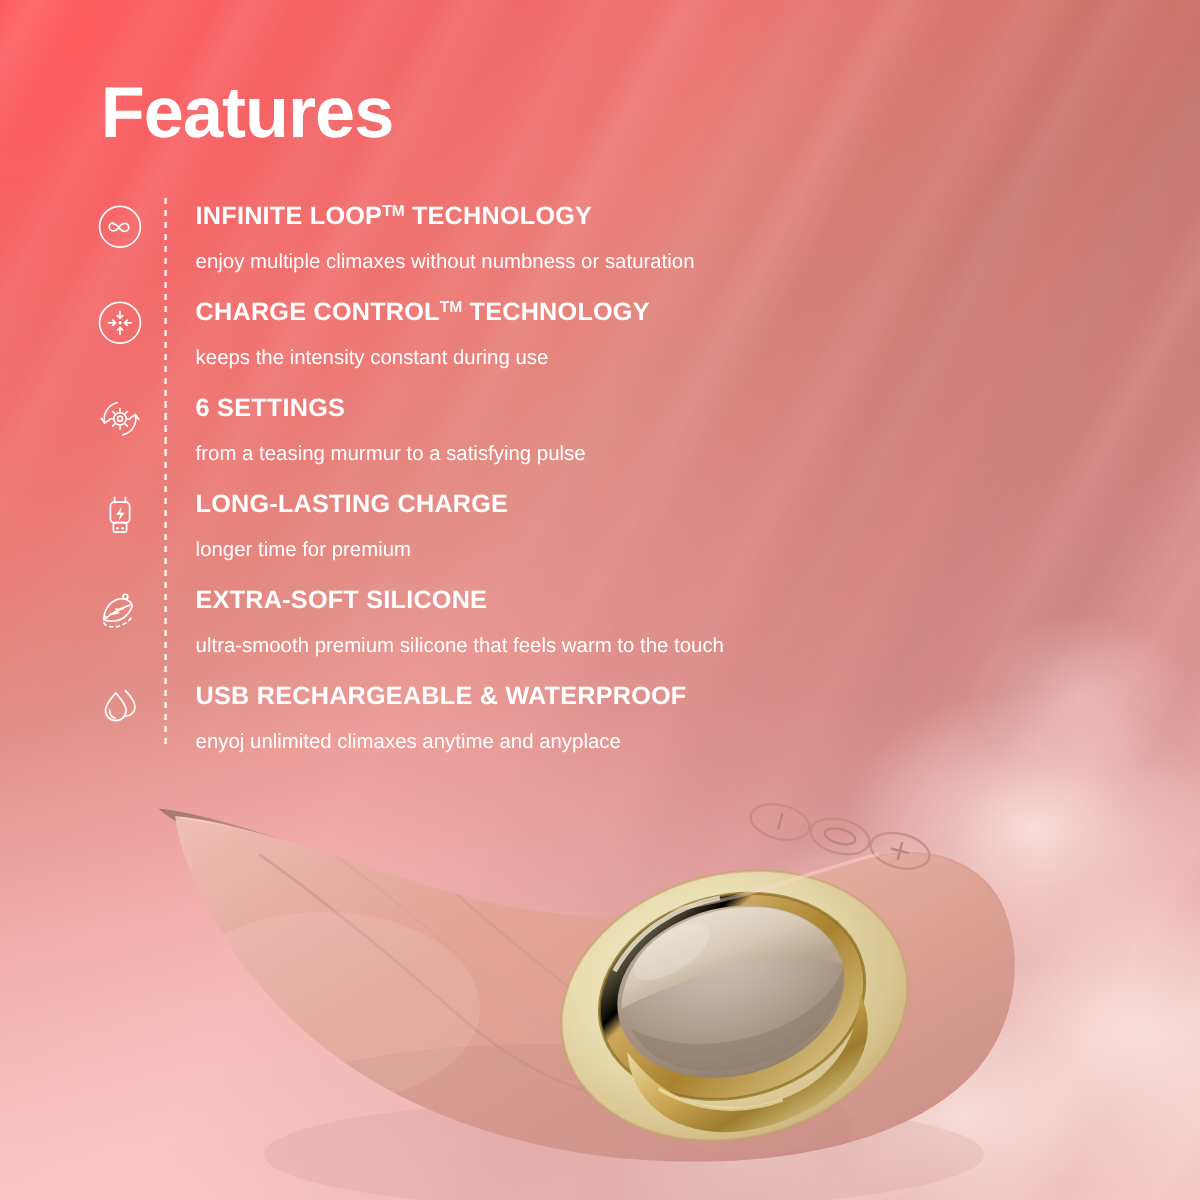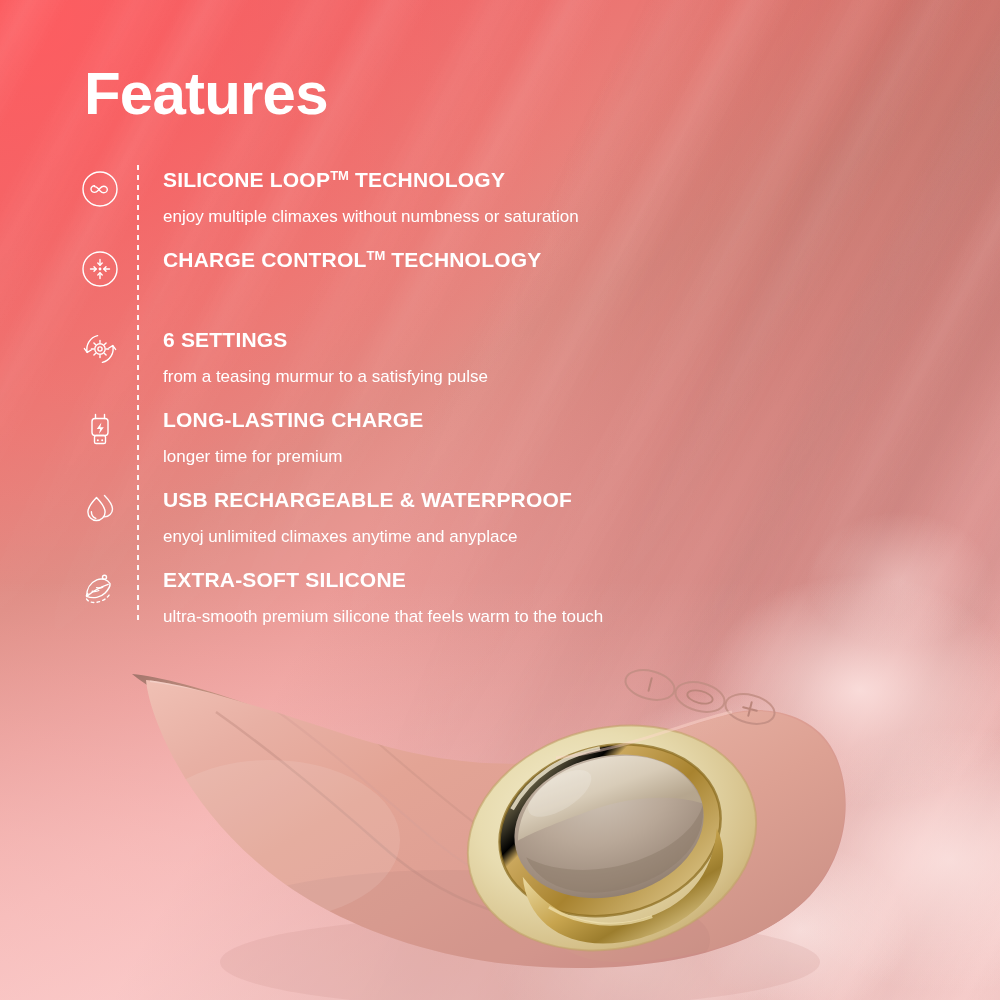--- a/index.html
+++ b/index.html
@@ -192,36 +192,37 @@
   <div id="features">
 
     <div class="feature-row">
       <span class="feature-icon">
         <svg width="38" height="38" viewBox="0 0 38 38" fill="none" stroke="#ffffff" stroke-width="1.4">
           <circle cx="19" cy="19" r="17"></circle>
           <path d="M13.6 15.8c-2 0-3.6 1.5-3.6 3.3s1.6 3.3 3.6 3.3c1.6 0 2.7-1 3.7-2.1l1.7-2c1-1.1 2.1-2.1 3.7-2.1 2 0 3.6 1.5 3.6 3.3s-1.6 3.3-3.6 3.3c-1.6 0-2.7-1-3.7-2.1l-1.7-2c-1-1.1-2.1-2.1-3.7-2.1z" stroke-linecap="round" stroke-linejoin="round"></path>
         </svg>
       </span>
       <div class="feature-text">
-        <div class="feature-title"><span>SILICONE LOOP</span><sup>TM</sup><span> TECHNOLOGY</span></div>
+        <div class="feature-title"><span>INFINITE LOOP</span><sup>TM</sup><span> TECHNOLOGY</span></div>
         <div class="feature-sub">enjoy multiple climaxes without numbness or saturation</div>
       </div>
     </div>
 
     <div class="feature-row">
       <span class="feature-icon">
         <svg width="38" height="38" viewBox="0 0 38 38" fill="none" stroke="#ffffff" stroke-width="1.4" stroke-linecap="round" stroke-linejoin="round">
           <circle cx="19" cy="19" r="17"></circle>
           <path d="M19 9.5v5.6M19 28.5v-5.6M9.5 19h5.6M28.5 19h-5.6"></path>
           <path d="M16.8 13l2.2 2.2 2.2-2.2M16.8 25l2.2-2.2 2.2 2.2M13 16.8l2.2 2.2-2.2 2.2M25 16.8l-2.2 2.2 2.2 2.2"></path>
           <circle cx="19" cy="19" r="1.4" fill="#ffffff" stroke="none"></circle>
         </svg>
       </span>
       <div class="feature-text">
         <div class="feature-title"><span>CHARGE CONTROL</span><sup>TM</sup><span> TECHNOLOGY</span></div>
+        <div class="feature-sub">keeps the intensity constant during use</div>
       </div>
     </div>
 
     <div class="feature-row">
       <span class="feature-icon">
         <svg width="38" height="38" viewBox="0 0 38 38" fill="none" stroke="#ffffff" stroke-width="1.4" stroke-linecap="round" stroke-linejoin="round">
           <path d="M6.2 22.4A14 14 0 0 1 16.6 5.6"></path>
           <path d="M31.8 15.6A14 14 0 0 1 21.4 32.4"></path>
           <path d="M3.4 18.6l2.8 3.8 4-2.4M34.6 19.4l-2.8-3.8-4 2.4"></path>
           <circle cx="19" cy="19" r="5.2"></circle>
@@ -247,45 +248,45 @@
         </svg>
       </span>
       <div class="feature-text">
         <div class="feature-title"><span>LONG-LASTING CHARGE</span><sup></sup><span></span></div>
         <div class="feature-sub">longer time for premium</div>
       </div>
     </div>
 
     <div class="feature-row">
       <span class="feature-icon">
-        <svg width="38" height="38" viewBox="0 0 38 38" fill="none" stroke="#ffffff" stroke-width="1.4" stroke-linecap="round" stroke-linejoin="round">
-          <path d="M23.5 5.5c0 0 8 8.3 8 13.4a8 8 0 0 1-8 8" opacity=".95"></path>
-          <path d="M15.5 7.5c0 0 8.6 9 8.6 14.4a8.6 8.6 0 1 1-17.2 0C6.9 16.5 15.5 7.5 15.5 7.5z"></path>
-          <path d="M10.4 21.8c0 3.1 1.8 5.7 4.4 6.6"></path>
-        </svg>
-      </span>
-      <div class="feature-text">
-        <div class="feature-title"><span>USB RECHARGEABLE &amp; WATERPROOF</span><sup></sup><span></span></div>
-        <div class="feature-sub">enyoj unlimited climaxes anytime and anyplace</div>
-      </div>
-    </div>
-
-    <div class="feature-row">
-      <span class="feature-icon">
         <svg width="40" height="40" viewBox="0 0 40 40" fill="none" stroke="#ffffff" stroke-width="1.4" stroke-linecap="round" stroke-linejoin="round">
           <path d="M30 14.5c-2.5-4-8-5.8-13.2-3.6C10.4 13.6 6.6 20 6.6 27.4c6.8 2.6 14.2 1 18.5-3.4 3.6-3.7 5.3-7 4.9-9.5z"></path>
           <path d="M6.6 27.4C12.4 22.6 19.6 18.2 28.2 15.3"></path>
           <path d="M12.2 22.3c2.4.5 4.6.3 6.6-.8M16.6 18.6c2.2.6 4.3.5 6.2-.5"></path>
           <circle cx="24.5" cy="8.2" r="2"></circle>
           <path d="M7.8 24.6c-1.6 1.5-2.1 3.6-1.2 5.4 1.7 3.4 7.9 4.5 14 2.3 5.2-1.9 9-5.6 9.7-9" stroke-dasharray="2.6 3.2"></path>
         </svg>
       </span>
       <div class="feature-text">
         <div class="feature-title"><span>EXTRA-SOFT SILICONE</span><sup></sup><span></span></div>
         <div class="feature-sub">ultra-smooth premium silicone that feels warm to the touch</div>
+      </div>
+    </div>
+
+    <div class="feature-row">
+      <span class="feature-icon">
+        <svg width="38" height="38" viewBox="0 0 38 38" fill="none" stroke="#ffffff" stroke-width="1.4" stroke-linecap="round" stroke-linejoin="round">
+          <path d="M23.5 5.5c0 0 8 8.3 8 13.4a8 8 0 0 1-8 8" opacity=".95"></path>
+          <path d="M15.5 7.5c0 0 8.6 9 8.6 14.4a8.6 8.6 0 1 1-17.2 0C6.9 16.5 15.5 7.5 15.5 7.5z"></path>
+          <path d="M10.4 21.8c0 3.1 1.8 5.7 4.4 6.6"></path>
+        </svg>
+      </span>
+      <div class="feature-text">
+        <div class="feature-title"><span>USB RECHARGEABLE &amp; WATERPROOF</span><sup></sup><span></span></div>
+        <div class="feature-sub">enyoj unlimited climaxes anytime and anyplace</div>
       </div>
     </div>
 
   </div>
 
   <div id="product">
     <svg viewBox="0 0 740 360" fill="none" xmlns="http://www.w3.org/2000/svg">
       <defs>
         <linearGradient id="bodyGrad" x1="0" y1="0" x2="1" y2="0.7">
           <stop offset="0%" stop-color="#f0c0b4"></stop>

